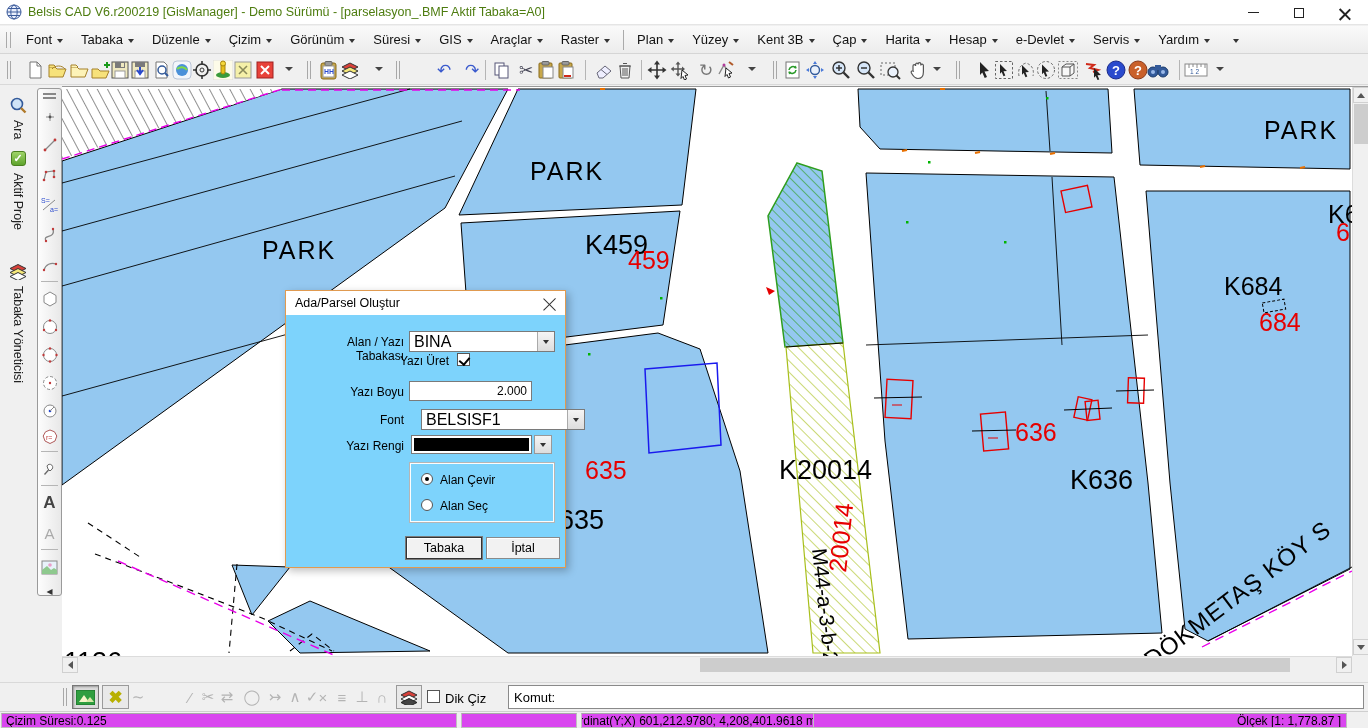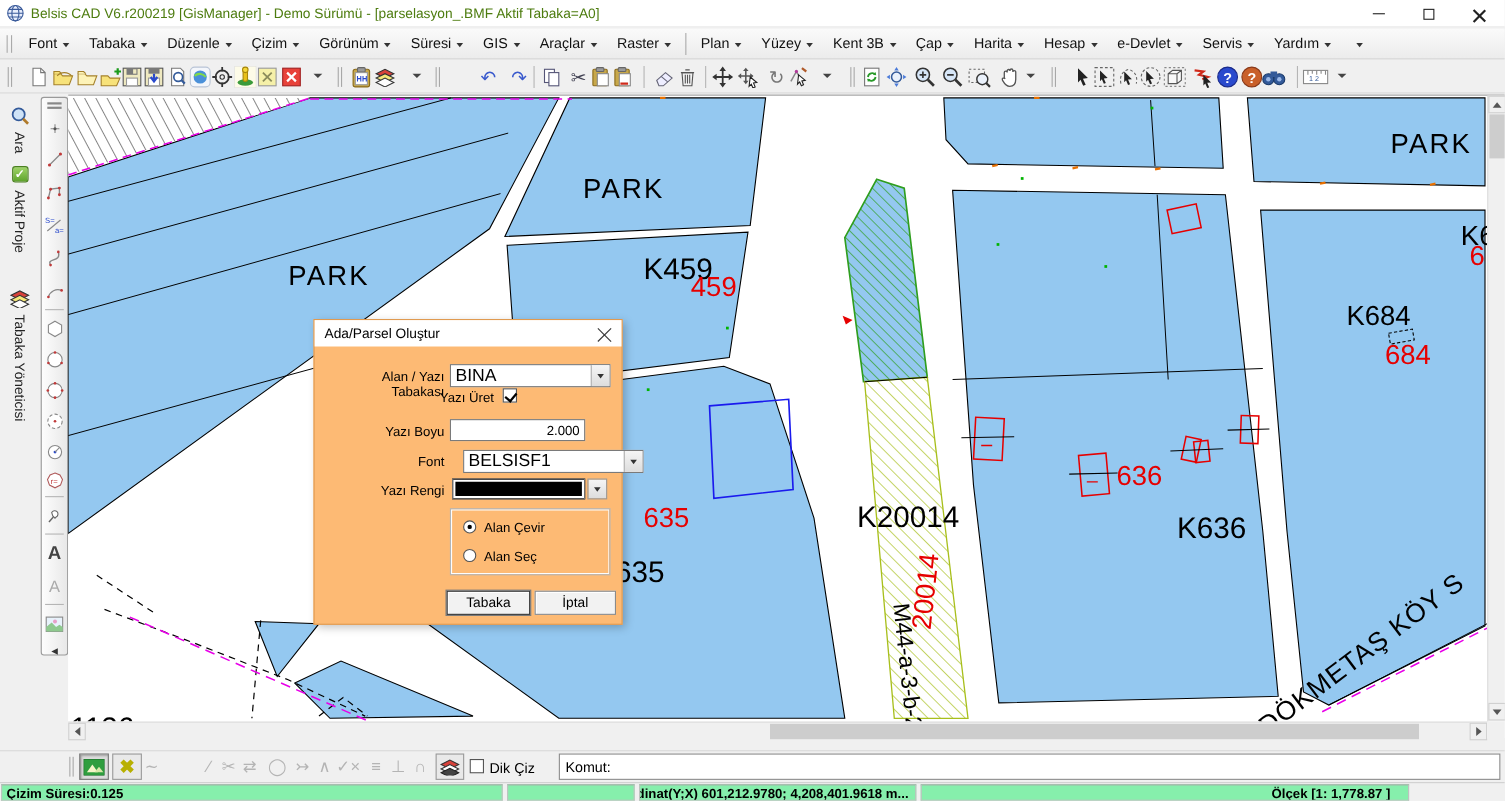--- a/index.html
+++ b/index.html
@@ -52,21 +52,21 @@
   .sb-h { position:absolute; left:0; top:569px; width:1290px; height:16px; background:#f0f0f0; border-top:1px solid #dcdcdc; }
   .sb-corner { position:absolute; left:1290px; top:569px; width:16px; height:16px; background:#f0f0f0; }
   .sb-btn { position:absolute; width:16px; height:16px; background:#f0f0f0; border:1px solid #d0d0d0; display:flex; align-items:center; justify-content:center; }
   .tri-up { width:0;height:0;border-left:4px solid transparent;border-right:4px solid transparent;border-bottom:5px solid #555; }
   .tri-dn { width:0;height:0;border-left:4px solid transparent;border-right:4px solid transparent;border-top:5px solid #555; }
   .tri-lf { width:0;height:0;border-top:4px solid transparent;border-bottom:4px solid transparent;border-right:5px solid #555; }
   .tri-rt { width:0;height:0;border-top:4px solid transparent;border-bottom:4px solid transparent;border-left:5px solid #555; }
   .sb-thumb { position:absolute; background:#cdcdcd; }
 
   
-  .dialog { position:absolute; left:285px; top:290px; width:281px; height:278px; background:#fdba74; border:1px solid #e09a50; box-shadow:3px 3px 8px rgba(0,0,0,.25); font-size:12px; }
+  .dialog { position:absolute; left:285px; top:290px; width:281px; height:278px; background:#7dd3fc; border:1px solid #e09a50; box-shadow:3px 3px 8px rgba(0,0,0,.25); font-size:12px; }
   .dlg-title { position:absolute; left:0; top:0; width:100%; height:24px; background:#fff; display:flex; align-items:center; }
   .dlg-title span { margin-left:9px; font-size:12.5px; color:#000; }
   .dlg-close { position:absolute; right:8px; top:5px; width:14px; height:14px; }
   .dlg-close:before,.dlg-close:after { content:""; position:absolute; left:6px; top:0; width:1.2px; height:17px; background:#333; }
   .dlg-close:before{transform:rotate(45deg);} .dlg-close:after{transform:rotate(-45deg);}
   .dlbl { position:absolute; text-align:right; color:#000; }
   .combo { position:absolute; height:21px; background:#fff; border:1px solid #7a7a7a; display:flex; align-items:center; }
   .combo .val { flex:1; padding-left:4px; font-size:16px; }
   .combo .cbtn { width:17px; height:100%; background:linear-gradient(#f5f5f5,#ddd); border-left:1px solid #aaa; display:flex; align-items:center; justify-content:center; }
   .tinput { position:absolute; height:20px; background:#fff; border:1px solid #7a7a7a; font-size:12px; text-align:right; padding:0 4px; font-family:"Liberation Sans",sans-serif; }
@@ -84,21 +84,21 @@
   
   .bottombar { position:absolute; left:0; top:682px; width:1368px; height:29px; background:#f0f0f0; border-top:1px solid #d9d9d9; display:block; }
   .bbi { position:absolute; top:2px; height:24px; display:flex; align-items:center; justify-content:center; }
   .gray-ico { color:#b4b4b4; font-size:15px; }
   .bb-btn { border:1px solid #9a9a9a; background:#e9e9e9; }
   .bb-btn.sunken { border:1px solid #777; box-shadow:inset 1px 1px 2px rgba(0,0,0,.3); background:#dcdcdc; }
   .komut { position:absolute; left:508px; top:2px; width:856px; height:24px; background:#fff; border:1px solid #8a8a8a; display:flex; align-items:center; font-size:13px; padding-left:5px; }
 
   
   .statusbar { position:absolute; left:0; top:711px; width:1368px; height:17px; background:#f0f0f0; border-top:1px solid #cfcfcf; font-size:12px; color:#000; }
-  .seg { position:absolute; top:1px; height:15px; border:1px solid #c0c0c0; border-top-color:#a8a8a8; background:#86efac; display:flex; align-items:center; overflow:hidden; white-space:nowrap;font-weight:bold; }
+  .seg { position:absolute; top:1px; height:15px; border:1px solid #c0c0c0; border-top-color:#a8a8a8; background:#d946ef; display:flex; align-items:center; overflow:hidden; white-space:nowrap; }
 
   text { font-family:"Liberation Sans",sans-serif; }
 </style>
 </head>
 <body>
 
 <div class="app">
 
   <div class="titlebar">
     <svg width="16" height="16" style="margin-left:6px">
@@ -864,16 +864,16 @@
     <div style="position:absolute;left:445px;top:8px;font-size:13px">Dik Çiz</div>
     <div class="komut">
         <span>Komut:</span>
       </div>
   </div>
 
   <div class="statusbar">
     <div class="seg" style="left:1px;width:456px;padding-left:4px">Çizim Süresi:0.125</div>
     <div class="seg" style="left:461px;width:116px"></div>
     <div class="seg" style="left:581px;width:252px;justify-content:flex-end;padding-right:6px">Koordinat(Y;X)  601,212.9780; 4,208,401.9618 m...</div>
-    <div class="seg" style="left:837px;width:444px;justify-content:flex-end;padding-right:16px">Ölçek [1: 1,778.87 ]</div>
+    <div class="seg" style="left:813px;width:534px;justify-content:flex-end;padding-right:5px">Ölçek [1: 1,778.87 ]</div>
   </div>
 
 </div>
 
 </body></html>

